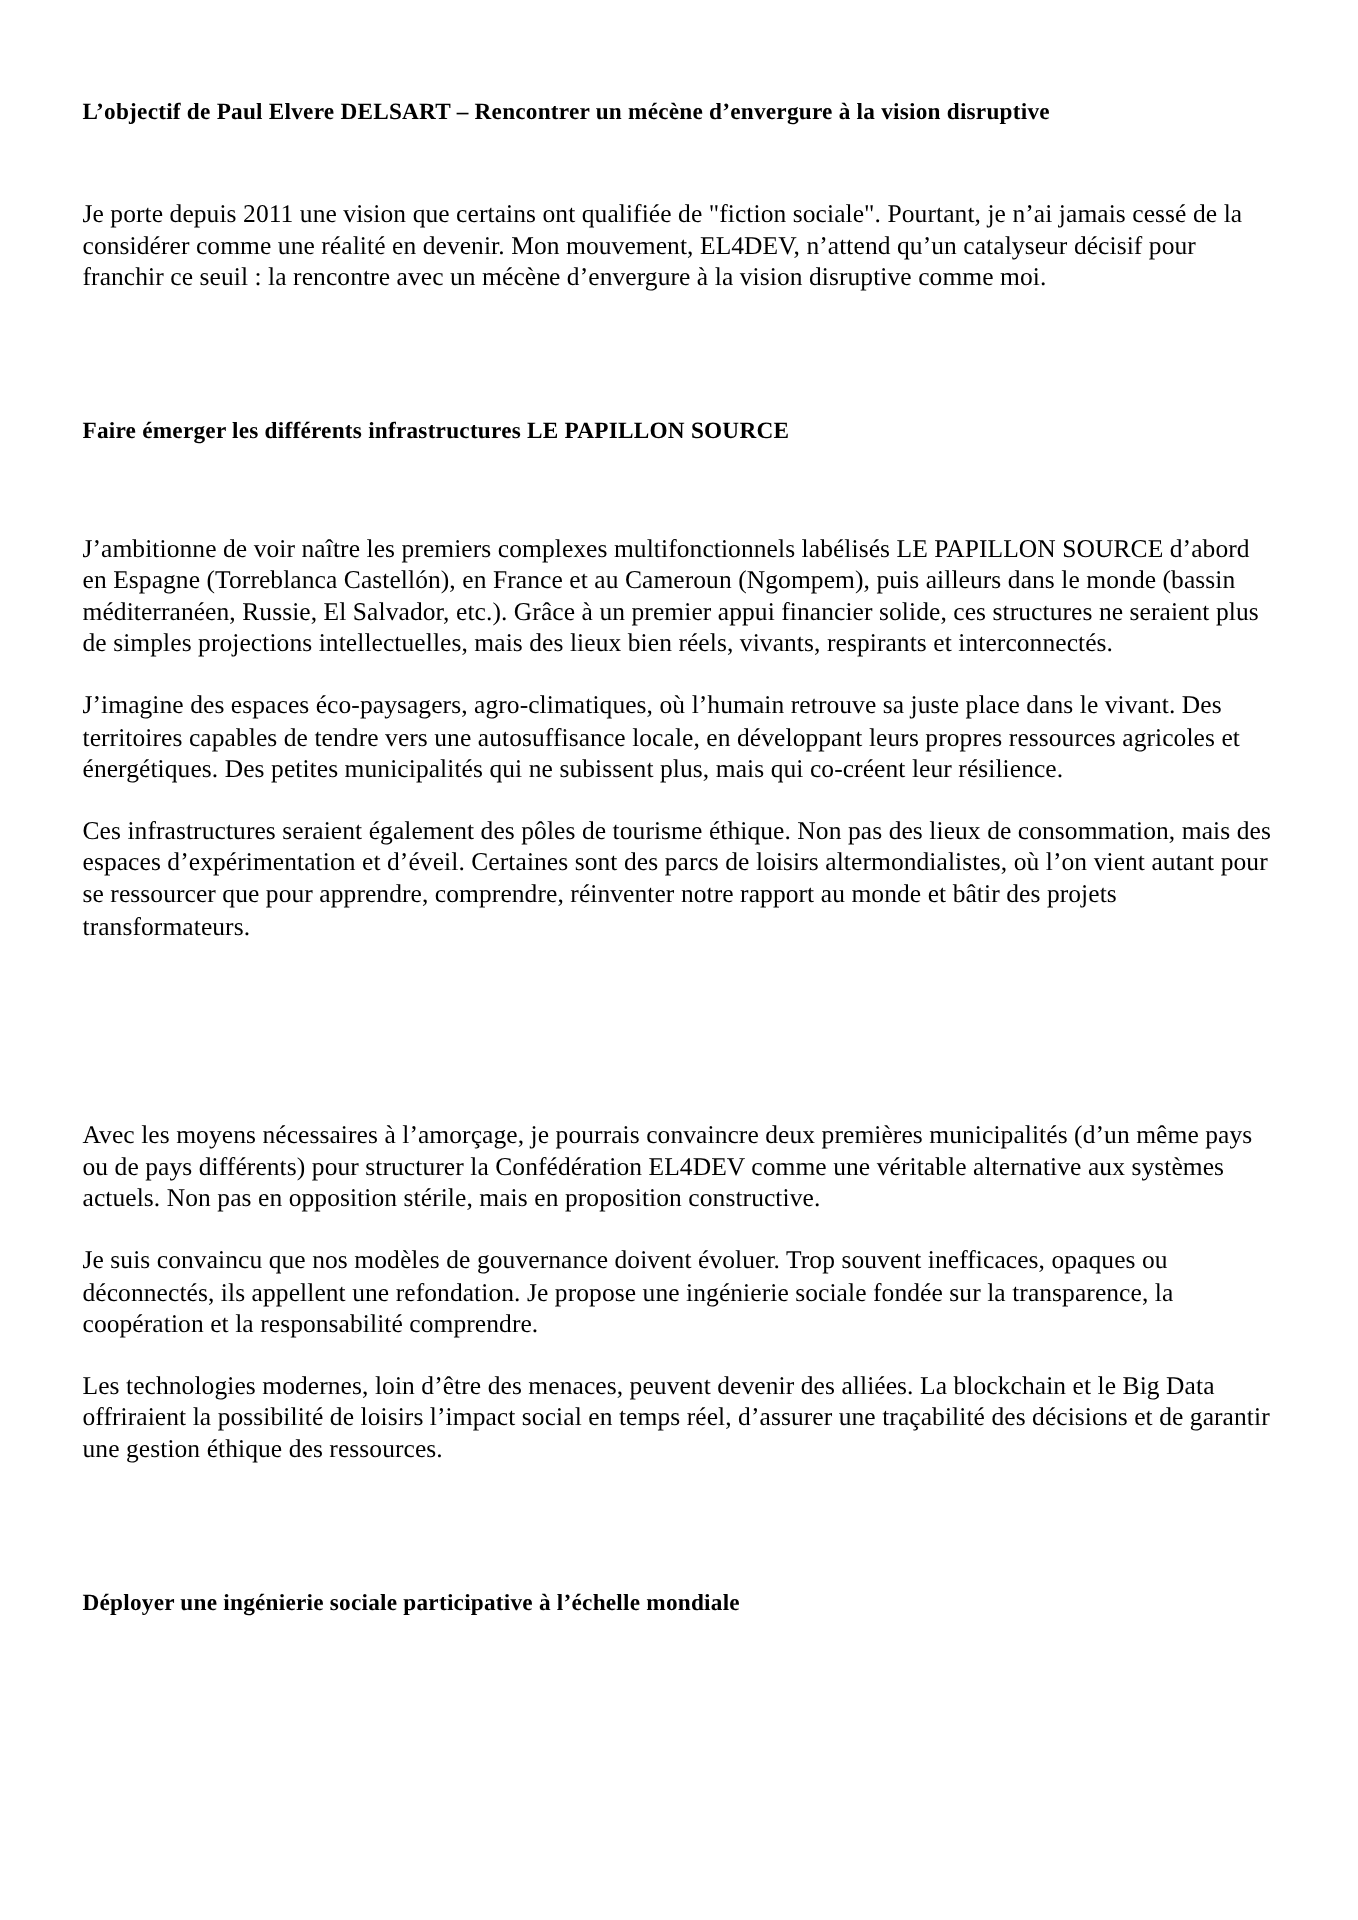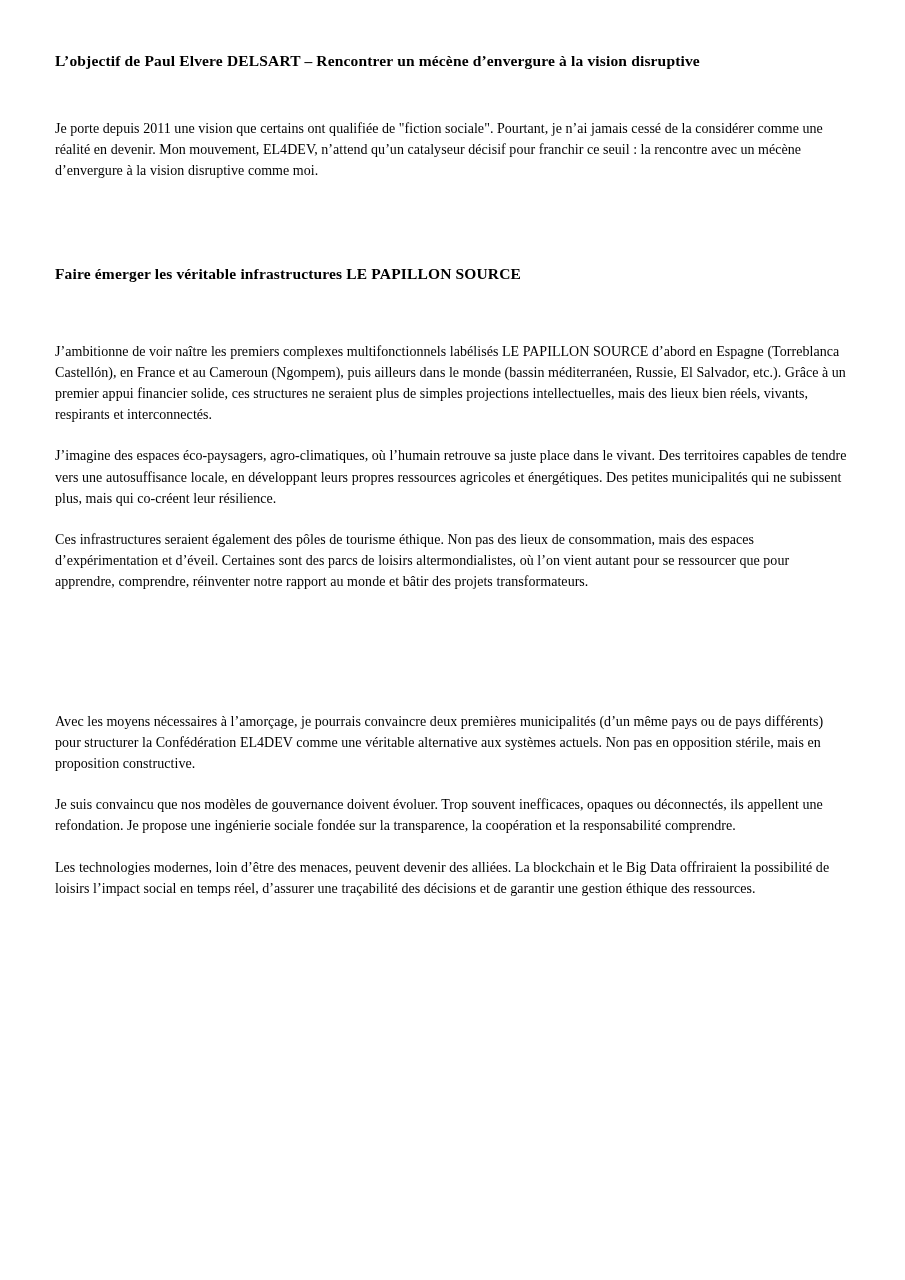--- a/index.html
+++ b/index.html
@@ -26,32 +26,32 @@
     position: absolute;
     left: 55px;
     top: 0;
     width: 796px;
   }
   .doc-title {
     font-size: 15.5px;
     font-weight: bold;
     line-height: 21px;
     margin: 0;
-    padding-top: 50px;
+    padding-top: 64px;
     letter-spacing: 0.01em;
   }
   .section-heading {
     font-size: 15.5px;
     font-weight: bold;
     line-height: 21px;
     margin: 0;
     letter-spacing: 0.01em;
   }
   .para {
-    font-size: 14px;
+    font-size: 17px;
     line-height: 21.2px;
     margin: 0;
     text-align: left;
     letter-spacing: 0.003em;
   }
   
   .sp-title-to-body { height: 47px; }
   .sp-para { height: 20px; }
   .sp-body-to-heading { height: 61px; }
   .sp-heading-to-body { height: 57px; }
@@ -67,21 +67,21 @@
 
     <div class="sp-title-to-body"></div>
 
     <p class="para">Je porte depuis 2011 une vision que certains ont qualifiée de "fiction sociale". Pourtant, je n’ai jamais cessé de la considérer comme une réalité en devenir. Mon mouvement, EL4DEV, n’attend qu’un catalyseur décisif pour franchir ce seuil : la rencontre avec un mécène d’envergure à la vision disruptive comme moi.</p>
 
     <div class="sp-para"></div>
 
 
     <div class="sp-body-to-heading"></div>
 
-    <h2 class="section-heading">Faire émerger les véritable infrastructures LE PAPILLON SOURCE</h2>
+    <h2 class="section-heading">Faire émerger les différents infrastructures LE PAPILLON SOURCE</h2>
 
     <div class="sp-heading-to-body"></div>
 
     <p class="para">J’ambitionne de voir naître les premiers complexes multifonctionnels labélisés LE PAPILLON SOURCE d’abord en Espagne (Torreblanca Castellón), en France et au Cameroun (Ngompem), puis ailleurs dans le monde (bassin méditerranéen, Russie, El Salvador, etc.). Grâce à un premier appui financier solide, ces structures ne seraient plus de simples projections intellectuelles, mais des lieux bien réels, vivants, respirants et interconnectés.</p>
 
     <div class="sp-para"></div>
 
     <p class="para">J’imagine des espaces éco-paysagers, agro-climatiques, où l’humain retrouve sa juste place dans le vivant. Des territoires capables de tendre vers une autosuffisance locale, en développant leurs propres ressources agricoles et énergétiques. Des petites municipalités qui ne subissent plus, mais qui co-créent leur résilience.</p>
 
     <div class="sp-para"></div>
@@ -101,15 +101,16 @@
 
     <div class="sp-para"></div>
 
     <p class="para">Les technologies modernes, loin d’être des menaces, peuvent devenir des alliées. La blockchain et le Big Data offriraient la possibilité de loisirs l’impact social en temps réel, d’assurer une traçabilité des décisions et de garantir une gestion éthique des ressources.</p>
 
     <div class="sp-para"></div>
 
 
     <div class="sp-body-to-heading-2"></div>
 
+    <h2 class="section-heading">Déployer une ingénierie sociale participative à l’échelle mondiale</h2>
 
   </div>
 </div>
 
 </body></html>

